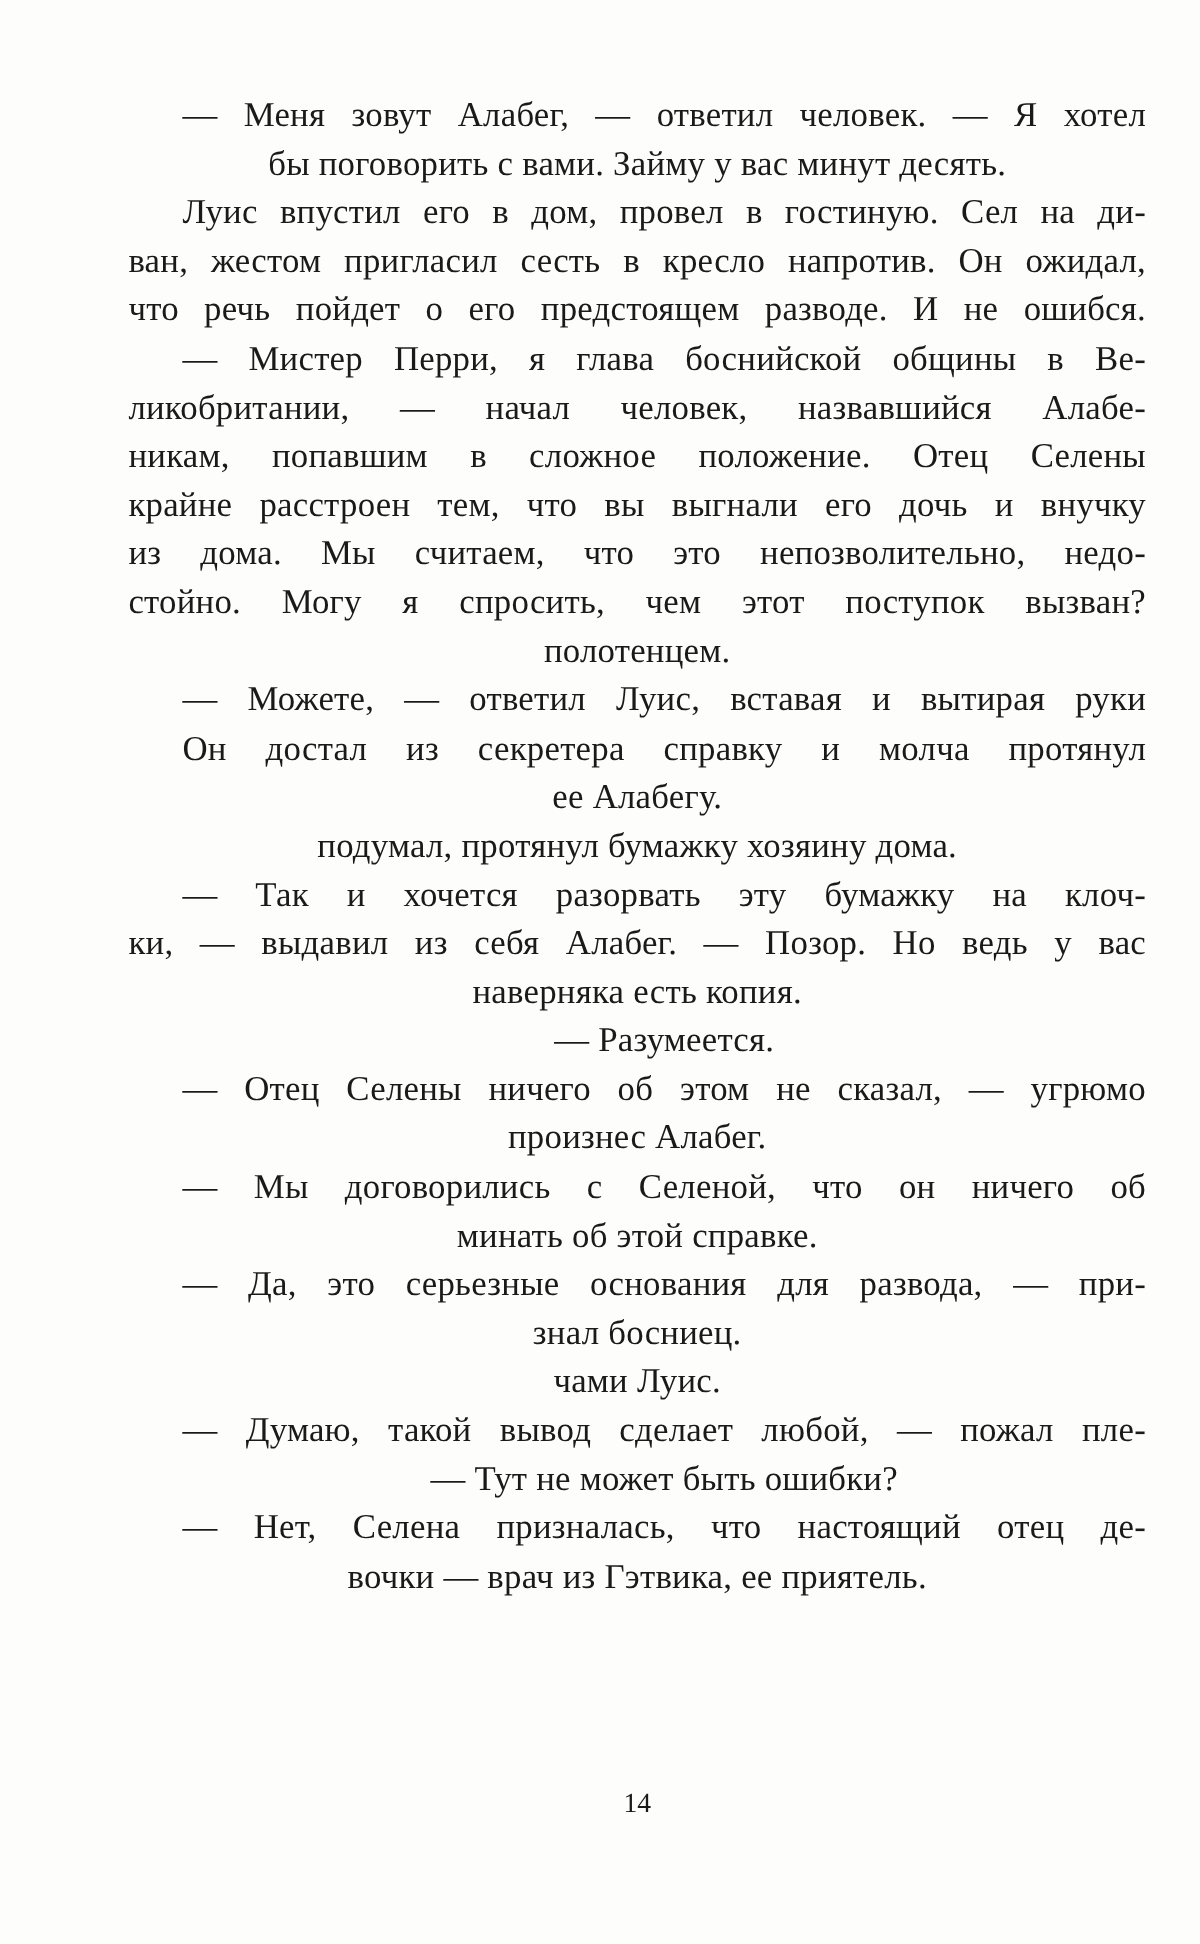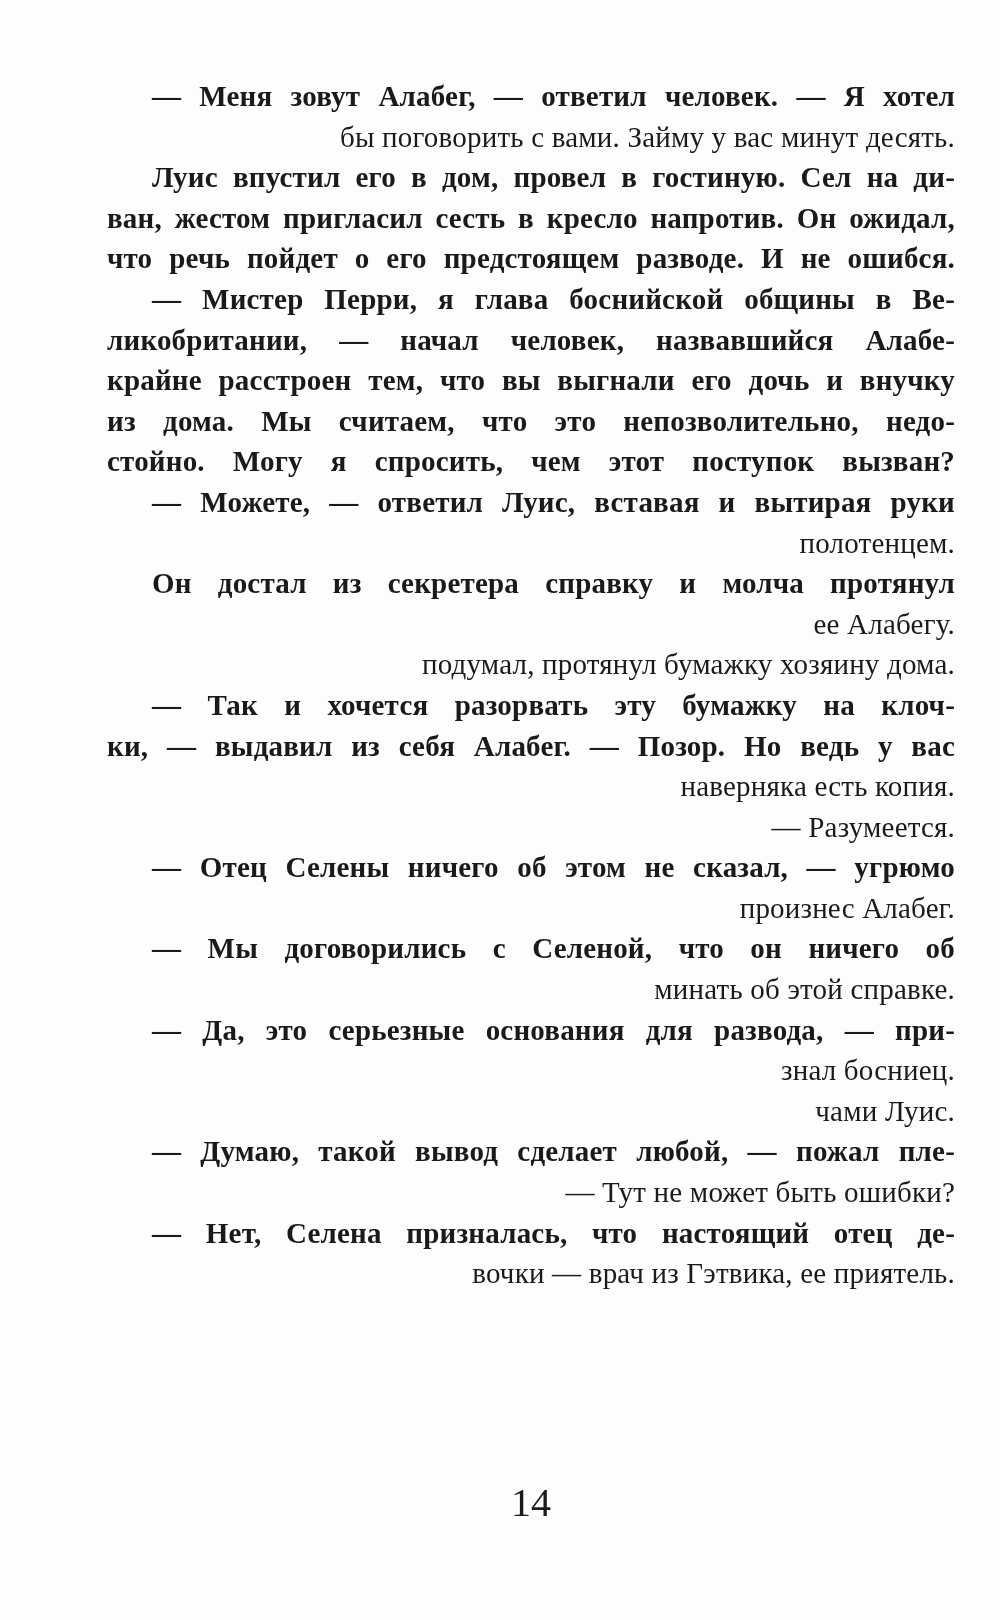--- a/index.html
+++ b/index.html
@@ -19,56 +19,56 @@
     position: absolute;
     left: 107px;
     top: 76px;
     width: 848px;
     font-size: 29px;
     line-height: 40.6px;
     letter-spacing: 0.2px;
   }
   .ln {
     white-space: normal;
-    text-align: right;
+    text-align: center;
   }
   .ln.j {
     text-align: justify;
     text-align-last: justify;
-    font-weight: bold;
   }
   .ln.i {
     text-indent: 45px;
   }
   .page-number {
     position: absolute;
     left: 107px;
     top: 1483px;
     width: 848px;
     text-align: center;
-    font-size: 40px;
+    font-size: 23px;
     line-height: 40px;
   }
 </style>
 </head>
 <body>
 
 <div class="text-block">
   <div class="ln j i">— Меня зовут Алабег, — ответил человек. — Я хотел</div>
   <div class="ln">бы поговорить с вами. Займу у вас минут десять.</div>
   <div class="ln j i">Луис впустил его в дом, провел в гостиную. Сел на ди-</div>
   <div class="ln j">ван, жестом пригласил сесть в кресло напротив. Он ожидал,</div>
   <div class="ln j">что речь пойдет о его предстоящем разводе. И не ошибся.</div>
   <div class="ln j i">— Мистер Перри, я глава боснийской общины в Ве-</div>
   <div class="ln j">ликобритании, — начал человек, назвавшийся Алабе-</div>
+  <div class="ln j">никам, попавшим в сложное положение. Отец Селены</div>
   <div class="ln j">крайне расстроен тем, что вы выгнали его дочь и внучку</div>
   <div class="ln j">из дома. Мы считаем, что это непозволительно, недо-</div>
   <div class="ln j">стойно. Могу я спросить, чем этот поступок вызван?</div>
+  <div class="ln">полотенцем.</div>
   <div class="ln j i">— Можете, — ответил Луис, вставая и вытирая руки</div>
-  <div class="ln">полотенцем.</div>
   <div class="ln j i">Он достал из секретера справку и молча протянул</div>
   <div class="ln">ее Алабегу.</div>
   <div class="ln">подумал, протянул бумажку хозяину дома.</div>
   <div class="ln j i">— Так и хочется разорвать эту бумажку на клоч-</div>
   <div class="ln j">ки, — выдавил из себя Алабег. — Позор. Но ведь у вас</div>
   <div class="ln">наверняка есть копия.</div>
   <div class="ln i">— Разумеется.</div>
   <div class="ln j i">— Отец Селены ничего об этом не сказал, — угрюмо</div>
   <div class="ln">произнес Алабег.</div>
   <div class="ln j i">— Мы договорились с Селеной, что он ничего об</div>

